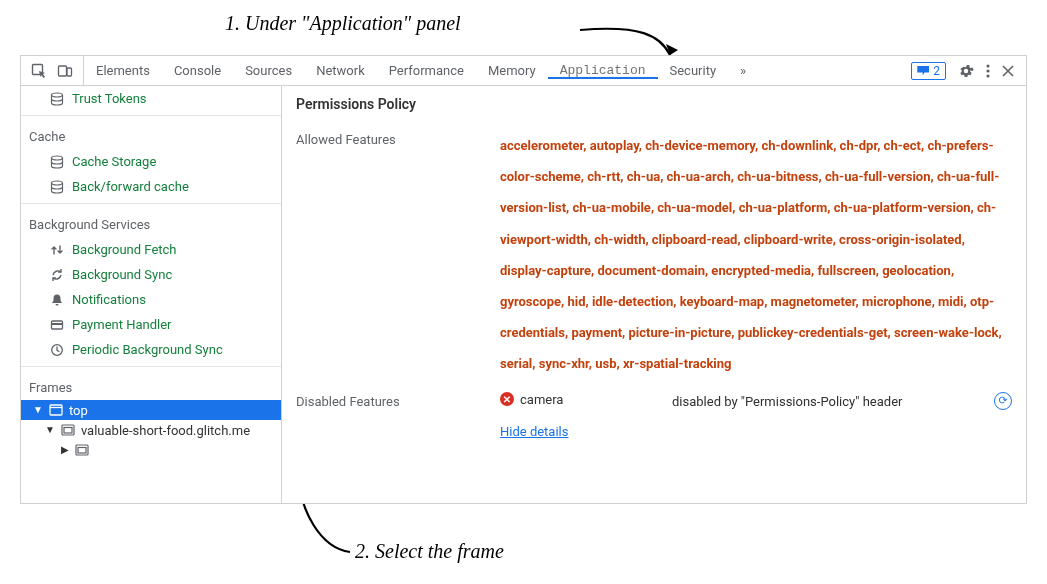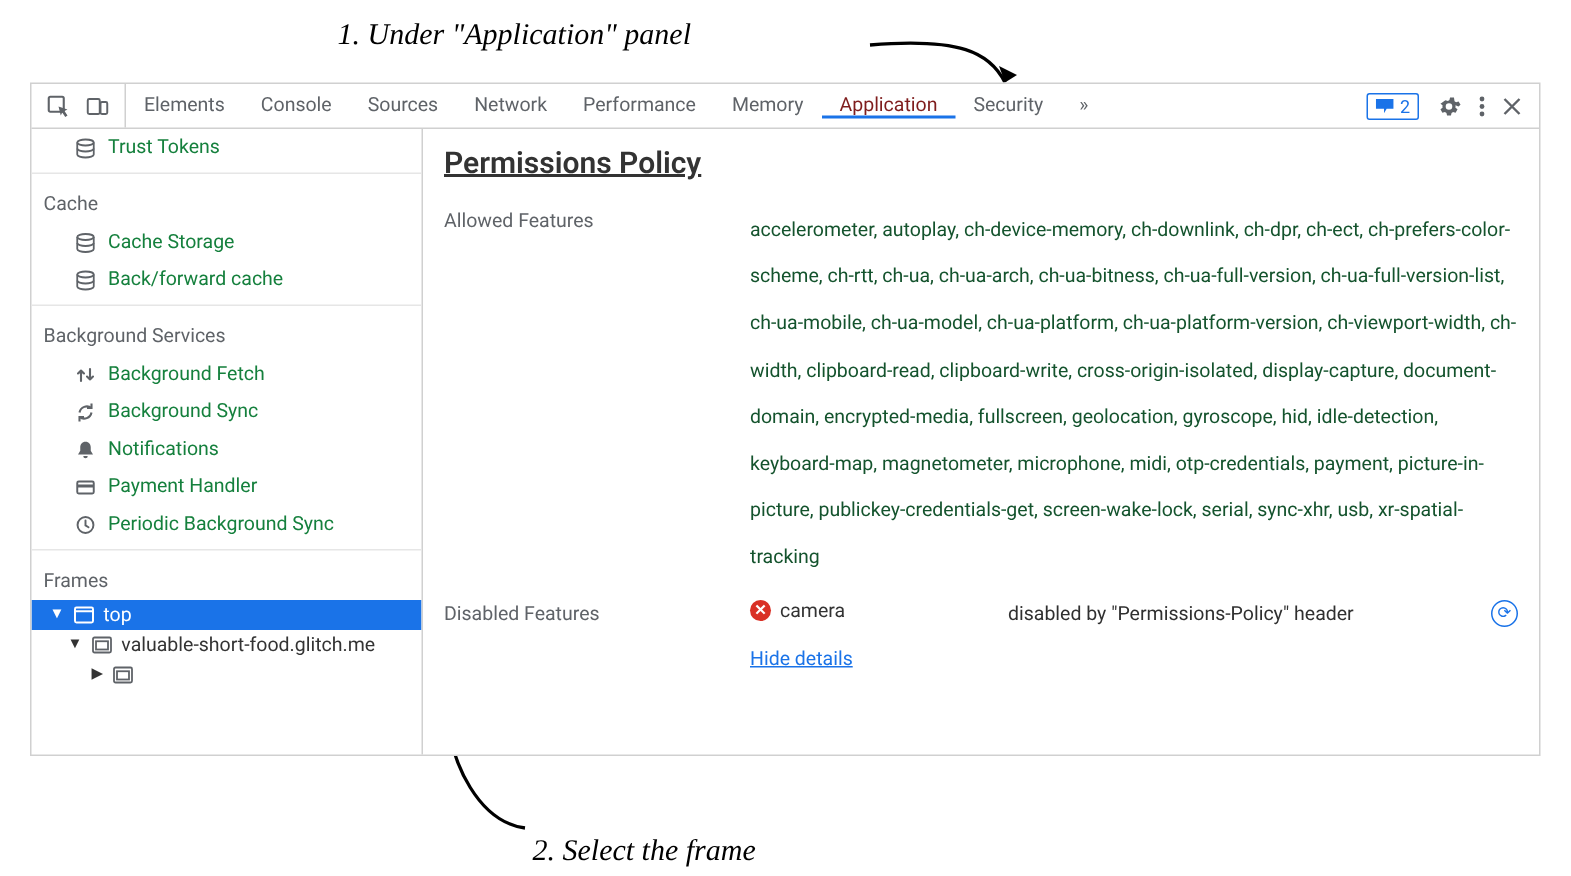--- a/index.html
+++ b/index.html
@@ -4,61 +4,61 @@
 <style>
   * { box-sizing: border-box; margin: 0; padding: 0; }
   body { font-family: -apple-system, "Segoe UI", Roboto, Helvetica, Arial, sans-serif; font-size: 13px; color: #333; background: #fff; width: 1047px; height: 584px; position: relative; overflow: hidden; }
   .annotation { position: absolute; font-family: "Comic Sans MS", "Segoe Script", cursive; font-style: italic; font-size: 20px; color: #000; white-space: nowrap; pointer-events: none; }
   .arrow-svg { position: absolute; pointer-events: none; overflow: visible; }
   .devtools { position: absolute; left: 20px; top: 55px; right: 20px; bottom: 80px; border: 1px solid #d0d0d0; background: #fff; display: flex; flex-direction: column; }
   .tabbar { height: 30px; border-bottom: 1px solid #d0d0d0; display: flex; align-items: stretch; flex: 0 0 auto; }
   .tabbar .left-icons { display: flex; align-items: center; gap: 10px; padding: 0 10px; border-right: 1px solid #d0d0d0; }
   .tabbar .tabs { display: flex; align-items: center; }
   .tab { display: flex; align-items: center; padding: 0 12px; color: #5f6368; cursor: default; position: relative; }
-  .tab.active { color: #7f1d1d; }
+  .tab.active { color: #737373; font-family: Liberation Mono, monospace; }
   .tab.active::after { content: ""; position: absolute; left: 0; right: 0; bottom: -1px; height: 2px; background: #1a73e8; }
   .tabbar .right-icons { margin-left: auto; display: flex; align-items: center; gap: 12px; padding: 0 12px; }
   .chip { display: inline-flex; align-items: center; gap: 4px; border: 1px solid #1a73e8; color: #1a73e8; border-radius: 2px; padding: 0 5px; height: 18px; font-size: 12px; }
   .chip .msg-ic { width: 12px; height: 10px; background: #1a73e8; clip-path: polygon(0 0,100% 0,100% 70%,60% 70%,45% 100%,45% 70%,0 70%); }
   .icon { display: inline-flex; align-items: center; justify-content: center; color: #5f6368; }
   .body-area { display: flex; flex: 1 1 auto; min-height: 0; }
   .sidebar { width: 261px; border-right: 1px solid #d0d0d0; overflow: hidden; display: flex; flex-direction: column; }
   .tree-item { display: flex; align-items: center; gap: 7px; padding: 3px 6px 3px 28px; color: #15803d; line-height: 19px; }
   .tree-item.section { padding-left: 8px; color: #5f6368; margin-top: 8px; align-items: center; }
   .tree-item .sic { width: 16px; display: flex; justify-content: center; color: #5f6368; }
   .divider { height: 1px; background: #e6e6e6; margin: 4px 0 0; }
   .frames-row { display: flex; align-items: center; gap: 6px; padding: 2px 0 2px 12px; height: 20px; }
   .frames-row.selected { background: #1a73e8; color: #fff; }
   .frames-row .disclosure { font-size: 10px; transform: translateY(-1px); }
   .frames-row .fic { display: flex; align-items: center; }
   .frames-row .label { white-space: nowrap; overflow: hidden; text-overflow: clip; }
   .fr-depth2 { padding-left: 24px; }
   .fr-depth3 { padding-left: 40px; }
   .content { flex: 1; overflow: hidden; padding: 10px 0 0 0; }
-  .content h2 { font-size: 20px; font-weight: 600; padding: 0 14px 12px; text-decoration: underline; }
+  .content h2 { font-size: 14px; font-weight: 600; padding: 0 14px 12px; }
   .kv-row { display: flex; align-items: flex-start; padding: 6px 14px; gap: 12px; }
   .kv-label { width: 192px; color: #5f6368; flex: 0 0 auto; padding-top: 2px; }
-  .kv-value { flex: 1; line-height: 2.4; color: #14532d; }
+  .kv-value { flex: 1; line-height: 2.4; color: #c2410c; font-weight: bold; }
   .disabled-left { display: flex; align-items: center; gap: 6px; width: 172px; }
   .x-circle { width: 14px; height: 14px; border-radius: 50%; background: #d93025; display: inline-flex; align-items: center; justify-content: center; color: #fff; font-size: 10px; font-weight: bold; }
   .disabled-mid { flex: 1; line-height: 1.6; color: #303030; padding-right: 28px; }
   .link { color: #1a73e8; text-decoration: underline; cursor: pointer; }
   .reload-circle { width: 18px; height: 18px; border: 1.5px solid #1a73e8; border-radius: 50%; display: inline-flex; align-items: center; justify-content: center; color: #1a73e8; font-size: 11px; margin-left: auto; }
   svg { display: block; }
 </style>
 </head>
 <body>
 
 <div class="annotation" style="left:225px; top:12px;">1. Under "Application" panel</div>
 <svg class="arrow-svg" style="left:0; top:0;" width="1047" height="120">
   <path d="M 580 30 C 640 25, 660 35, 670 55" stroke="#000" stroke-width="2.2" fill="none"></path>
   <path d="M 670 55 l -4 -11 l 12 6 z" fill="#000"></path>
 </svg>
 
-<div class="annotation" style="left:355px; top:556px;font-style:italic;">2. Select the frame</div>
+<div class="annotation" style="left:355px; top:540px;font-style:italic;">2. Select the frame</div>
 <svg class="arrow-svg" style="left:0; top:0;" width="1047" height="584">
   <path d="M 350 552 C 320 548, 300 510, 298 474" stroke="#000" stroke-width="2.2" fill="none"></path>
   <path d="M 298 474 l -6 10 l 12 -2 z" fill="#000"></path>
 </svg>
 
 <div class="devtools">
 
   <div class="tabbar">
     <div class="left-icons">
       <span class="icon">

